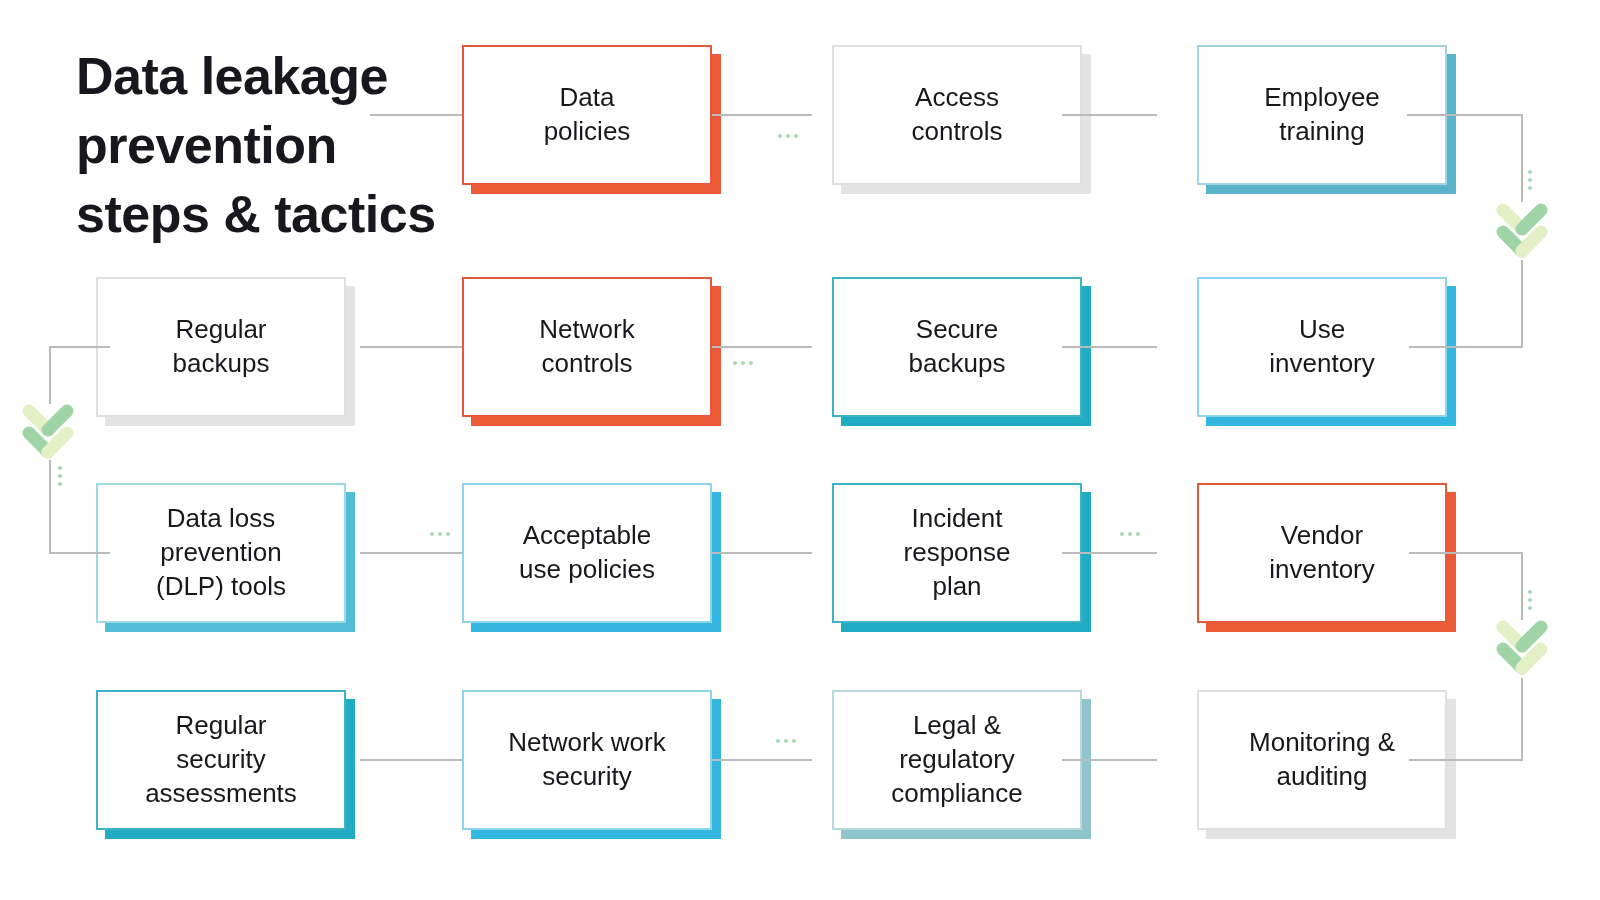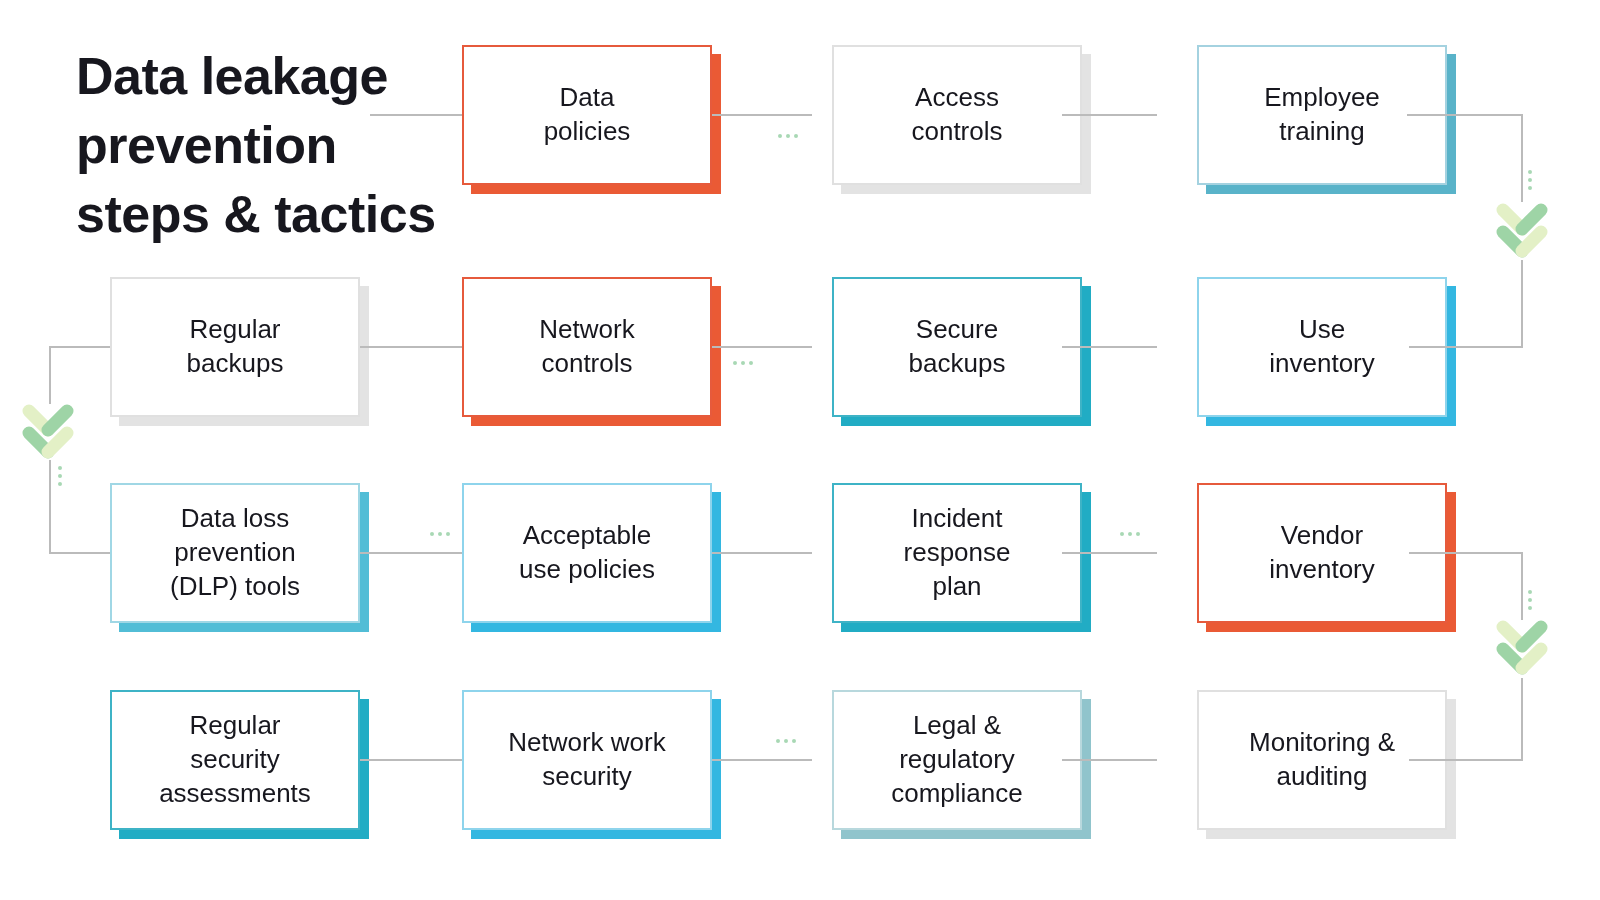--- a/index.html
+++ b/index.html
@@ -33,21 +33,21 @@
   .line.v{width:2px;}
   .dots{position:absolute;width:4px;height:4px;border-radius:50%;background:var(--dots);opacity:.75;}
   .dots.h{box-shadow:8px 0 0 var(--dots),16px 0 0 var(--dots);}
   .dots.v{box-shadow:0 8px 0 var(--dots),0 16px 0 var(--dots);}
   .chev{position:absolute;width:56px;height:62px;}
   .chev svg{display:block;width:100%;height:100%;}
   .chev path{fill:none;stroke-width:13;stroke-linecap:round;}
   .st-pale{stroke:var(--chev-pale);}
   .st-green{stroke:var(--chev-green);}
   
-  .c1{left:110px;align-items:center;} .c2{left:462px;} .c3{left:832px;} .c4{left:1157px;margin-left:40px;}
+  .c1{left:96px;align-items:center;} .c2{left:462px;} .c3{left:832px;} .c4{left:1157px;margin-left:40px;}
   .r1{top:45px;} .r2{top:277px;} .r3{top:483px;} .r4{top:690px;}
 </style>
 </head>
 <body style="--line: #bbbbbb; --text: #17171e; --chev-pale: #e3f0c6; --chev-green: #9ed4a6; --dots: #8ccb9c;">
 
 <div class="title">Data leakage
 prevention
 steps &amp; tactics</div>
 
 <div class="node c2 r1" style="--b: #e65a3c; --s: #ea5a35;">

